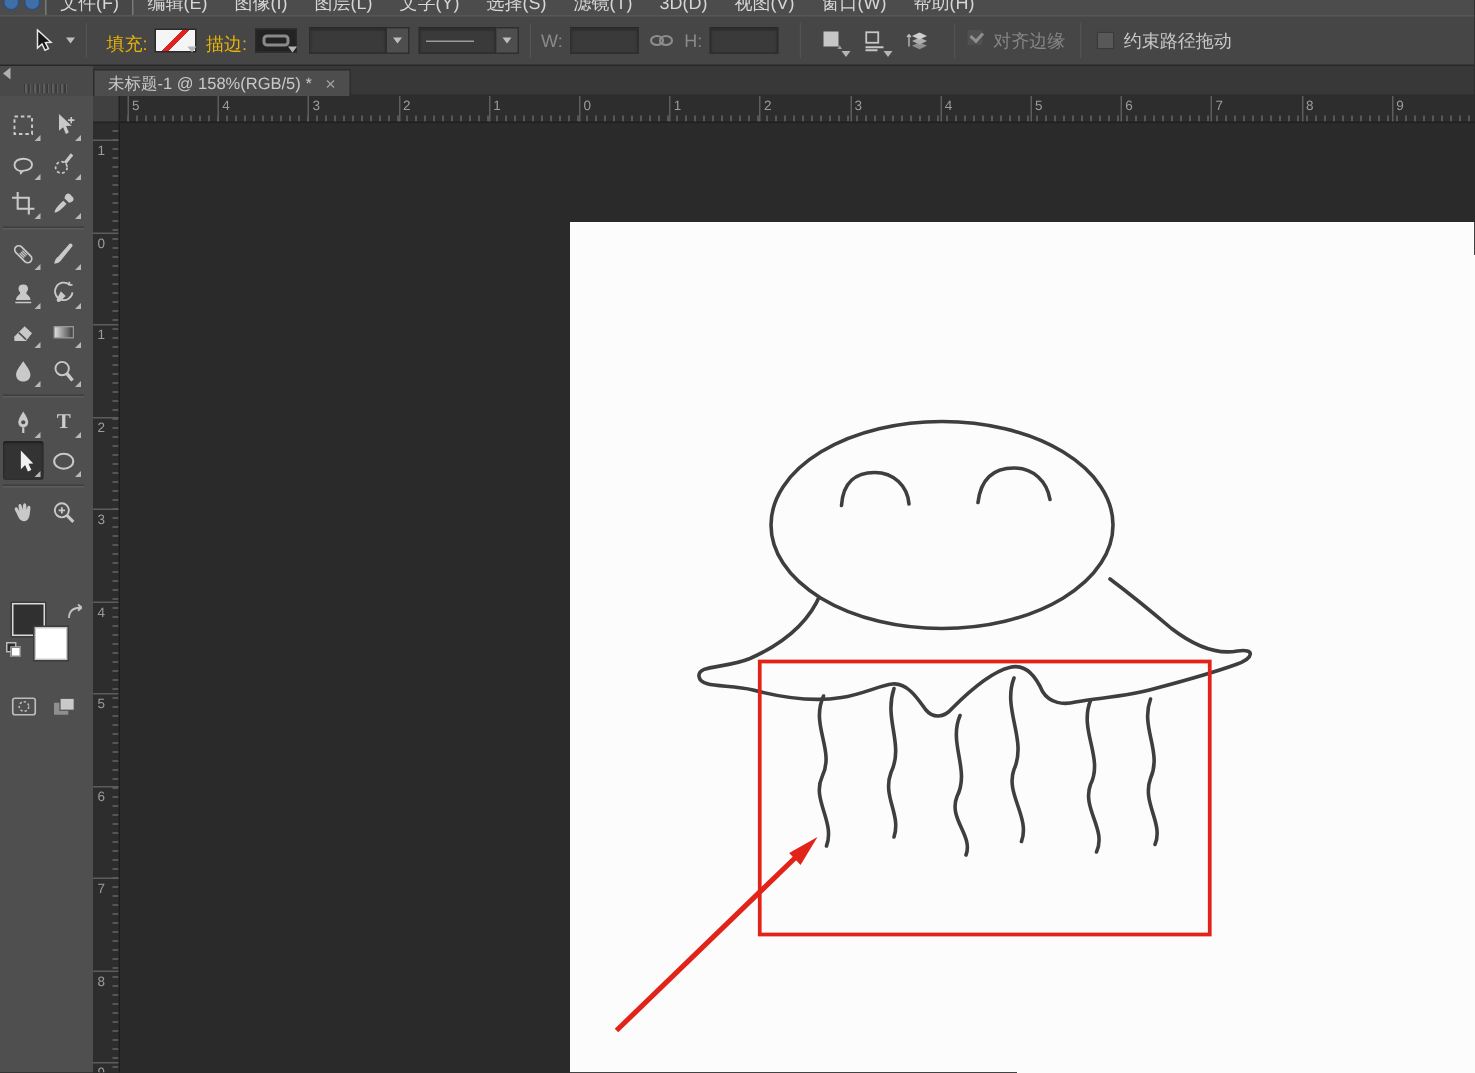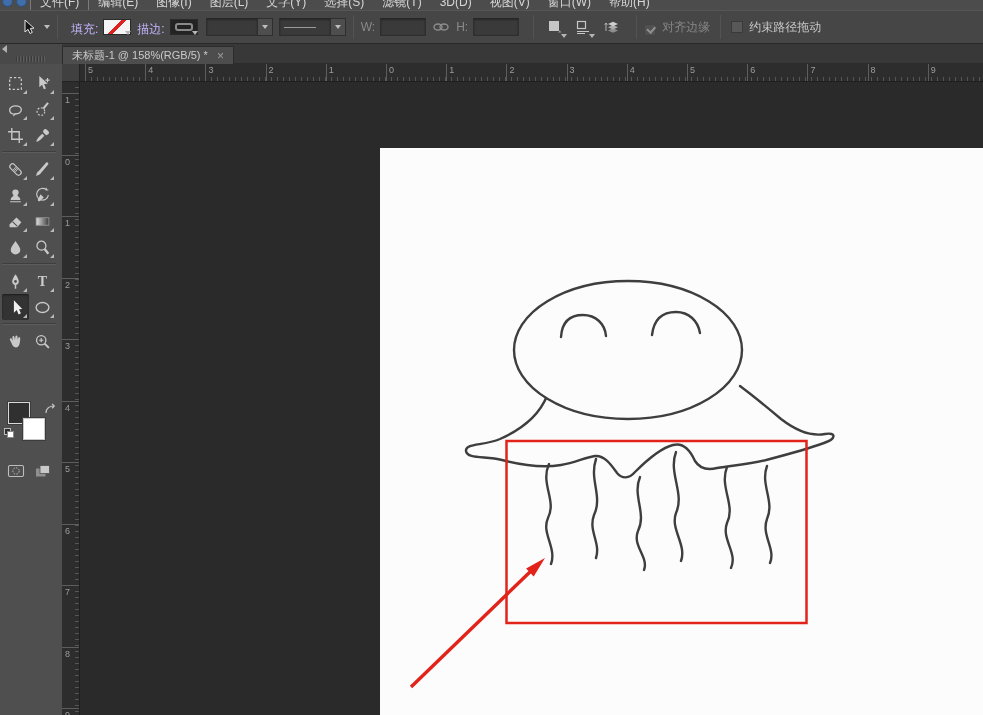--- a/index.html
+++ b/index.html
@@ -16,21 +16,21 @@
   .menu-item { display:inline-block; height:20px; line-height:20px; padding:0 9px;
                transform:translateY(-9px); font-size:12px; color:#d6d6d6; }
   .menu-item.first { border:1px solid #7a7a7a; background:#474747; }
   #menu-items { position:absolute; left:30px; top:0; }
 
   
   #optionsbar { left:0; top:10px; width:983px; height:34px; background:#464646;
                 border-top:1px solid #565656; border-bottom:1px solid #282828;
                 display:flex; align-items:center; font-size:12px; color:#c8c8c8; }
   .ob-sep { width:1px; height:24px; background:#383838; border-right:1px solid #535353; margin:0 7px; }
-  .ob-label { margin:4px 5px 0 6px; color:#c4b5fd; }
+  .ob-label { margin:4px 5px 0 6px; color:#eab308; }
   .swatch { width:28px; height:16px; border:1px solid #2a2a2a; position:relative; }
   #fill-swatch { background:linear-gradient(135deg,#f5f5f5 44%,#d22 44%,#d22 56%,#f5f5f5 56%); }
   #stroke-swatch { background:#232323; }
   #stroke-swatch .ring { position:absolute; left:4px; top:3px; right:4px; bottom:3px;
                          border:2px solid #8a8a8a; border-radius:3px; }
   .mini-caret { width:0; height:0; border-left:3.5px solid transparent; border-right:3.5px solid transparent;
                 border-top:4px solid #b5b5b5; position:absolute; right:-1px; bottom:-1px; }
   .field { background:#3a3a3a; border:1px solid #2e2e2e; border-top-color:#272727;
            height:18px; box-shadow:inset 0 1px 2px rgba(0,0,0,.35); }
   .combo { display:flex; align-items:stretch; height:18px; }
@@ -187,21 +187,21 @@
     <div class="ob-icon" style="width:26px">
       <svg width="18" height="16" viewBox="0 0 18 16">
         <path d="M4,11.5 l5,2.3 5,-2.3 -5,-2.3 z" fill="#8f8f8f"></path>
         <path d="M4,8.3 l5,2.3 5,-2.3 -5,-2.3 z" fill="#aeaeae"></path>
         <path d="M4,5 l5,2.3 5,-2.3 -5,-2.3 z" fill="#cfcfcf"></path>
         <path d="M2,4 v8 M2,4 l-1.3,1.8 M2,4 l1.3,1.8" stroke="#bdbdbd" fill="none" stroke-width="0.9"></path>
       </svg>
     </div>
 
     <div class="ob-sep"></div>
-    <div style="display:flex;align-items:flex-end">
+    <div style="display:flex;align-items:flex-start">
       <span class="checkbox checked disabled"></span>
       <span class="disabled-text">对齐边缘</span>
     </div>
     <div class="ob-sep" style="margin:0 10px"></div>
     <div style="display:flex;align-items:center">
       <span class="checkbox"></span>
       <span>约束路径拖动</span>
     </div>
   </div>
 

